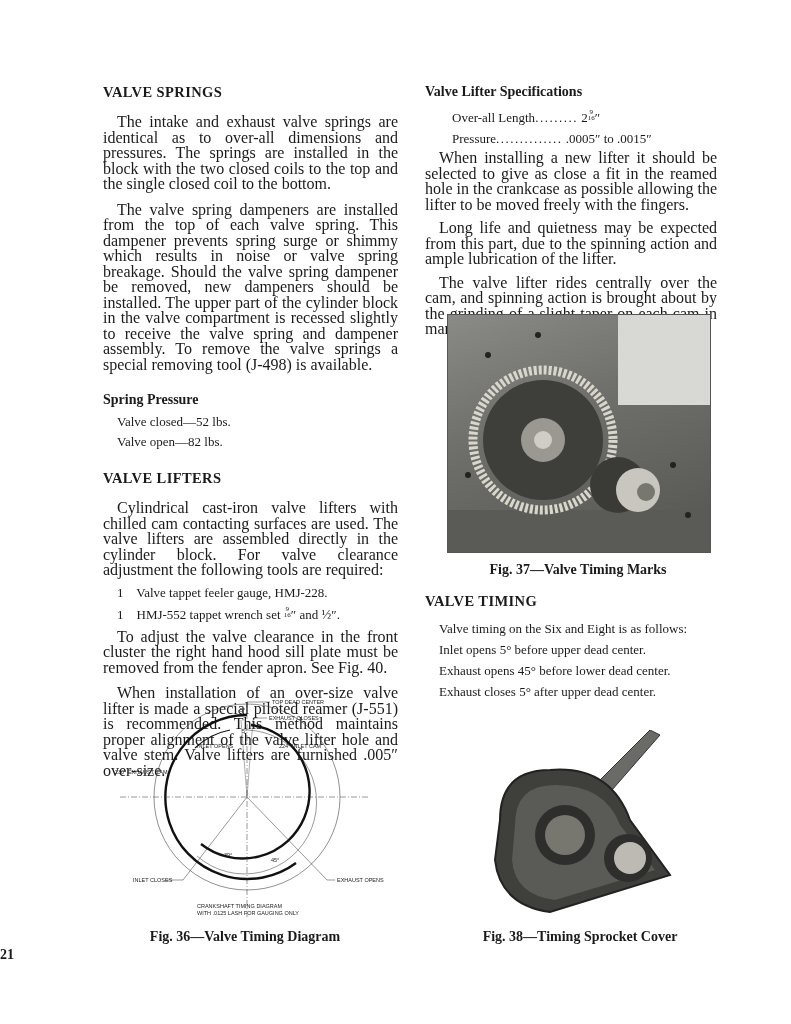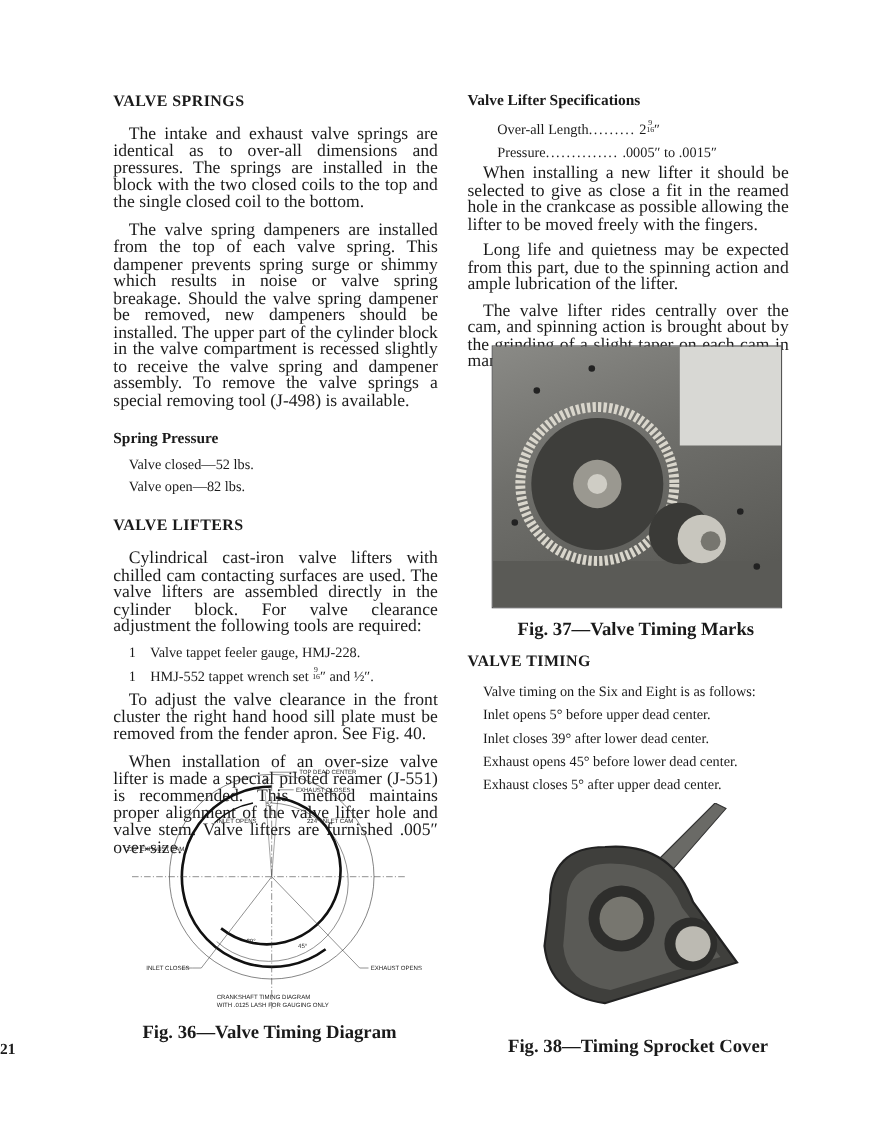--- a/index.html
+++ b/index.html
@@ -7,21 +7,21 @@
          font-family: "Liberation Serif", "DejaVu Serif", serif; color: #1a1a1a; }
   .col { position: absolute; }
   .left { left: 103px; top: 84px; width: 295px; }
   .right { left: 425px; top: 84px; width: 292px; }
   h2.sec { font-size: 14.5px; font-weight: bold; letter-spacing: 0.4px; margin: 0; }
   h3.sub { font-size: 14px; font-weight: bold; margin: 0; }
   p.body { font-size: 16px; line-height: 15.5px; margin: 0; text-align: justify; text-indent: 14px; }
   .item { font-size: 13px; line-height: 15px; margin: 0; padding-left: 14px; }
   .frac { display: inline-block; font-size: 7px; line-height: 6px; vertical-align: 2px; text-align: center; }
   .frac span { display: block; }
-  .cap { font-size: 17px; font-weight: bold; text-align: center; position: absolute; }
+  .cap { font-size: 14px; font-weight: bold; text-align: center; position: absolute; }
   .spec-row { font-size: 13px; line-height: 15px; padding-left: 27px; }
   .dots { letter-spacing: 1.5px; }
   .page-num { position: absolute; left: 0; width: 791px; top: 947px; text-align: left;
               font-weight: bold; font-size: 14px; }
   .photo { position: absolute; }
 </style>
 </head>
 <body>
 
 <div class="col left">
@@ -139,31 +139,30 @@
     <circle cx="240" cy="200" r="3" fill="#222"></circle>
   </svg>
 </div>
 <div class="cap" style="left:447px; top:562px; width:262px;">Fig. 37—Valve Timing Marks</div>
 
 <div class="col" style="left:425px; top:593px; width:300px;">
   <h2 class="sec">VALVE TIMING</h2>
   <div style="height:8px"></div>
   <p class="item" style="line-height:21px;">Valve timing on the Six and Eight is as follows:</p>
   <p class="item" style="line-height:21px;">Inlet opens 5° before upper dead center.</p>
-  <p class="item" style="line-height:21px;">Inlet closes 39° after lower dead center.</p>
   <p class="item" style="line-height:21px;">Exhaust opens 45° before lower dead center.</p>
   <p class="item" style="line-height:21px;">Exhaust closes 5° after upper dead center.</p>
 </div>
 
 <div class="photo" style="left:470px; top:730px; width:220px; height:190px;">
   <svg width="220" height="190" viewBox="0 0 220 190">
     <polygon points="120,60 180,0 190,5 135,68" fill="#6a6a66" stroke="#333" stroke-width="1"></polygon>
     <path d="M 30 90 Q 30 40 80 40 Q 140 35 160 90 L 200 145 L 80 182 Q 30 175 25 130 Z" fill="#3f3f3c" stroke="#222" stroke-width="2"></path>
     <path d="M 45 95 Q 45 55 85 55 Q 135 55 150 95 L 185 140 L 85 170 Q 45 165 42 130 Z" fill="#5a5a56"></path>
     <circle cx="95" cy="105" r="30" fill="#2e2e2c"></circle>
     <circle cx="95" cy="105" r="20" fill="#77766f"></circle>
     <circle cx="158" cy="128" r="24" fill="#2e2e2c"></circle>
     <circle cx="160" cy="128" r="16" fill="#bcbab2"></circle>
   </svg>
 </div>
-<div class="cap" style="left:460px; top:929px; width:240px;margin-top:12px;">Fig. 38—Timing Sprocket Cover</div>
+<div class="cap" style="left:460px; top:929px; width:240px;">Fig. 38—Timing Sprocket Cover</div>
 
 <div class="page-num">21</div>
 
 </body></html>

